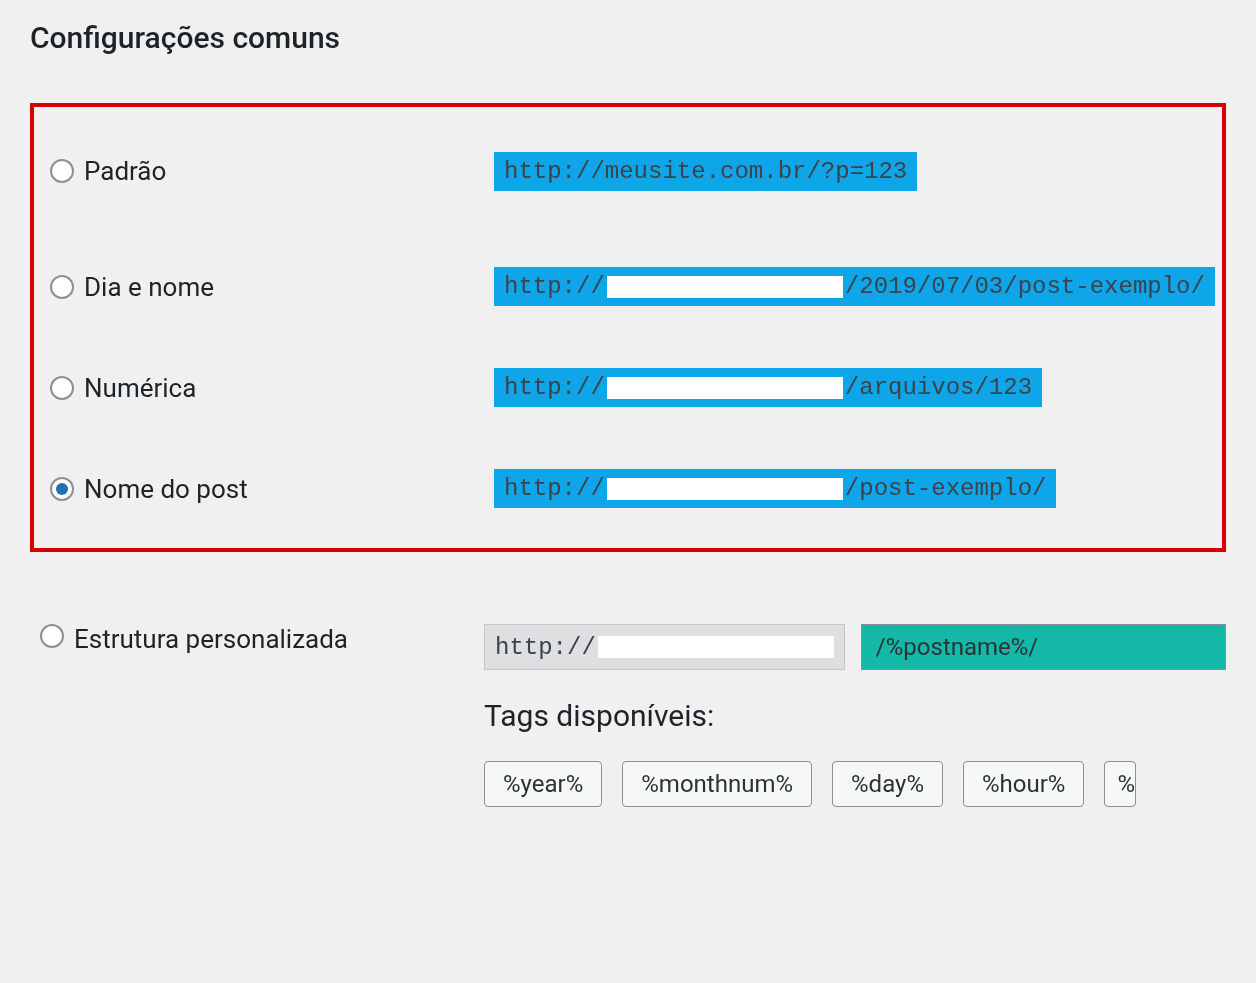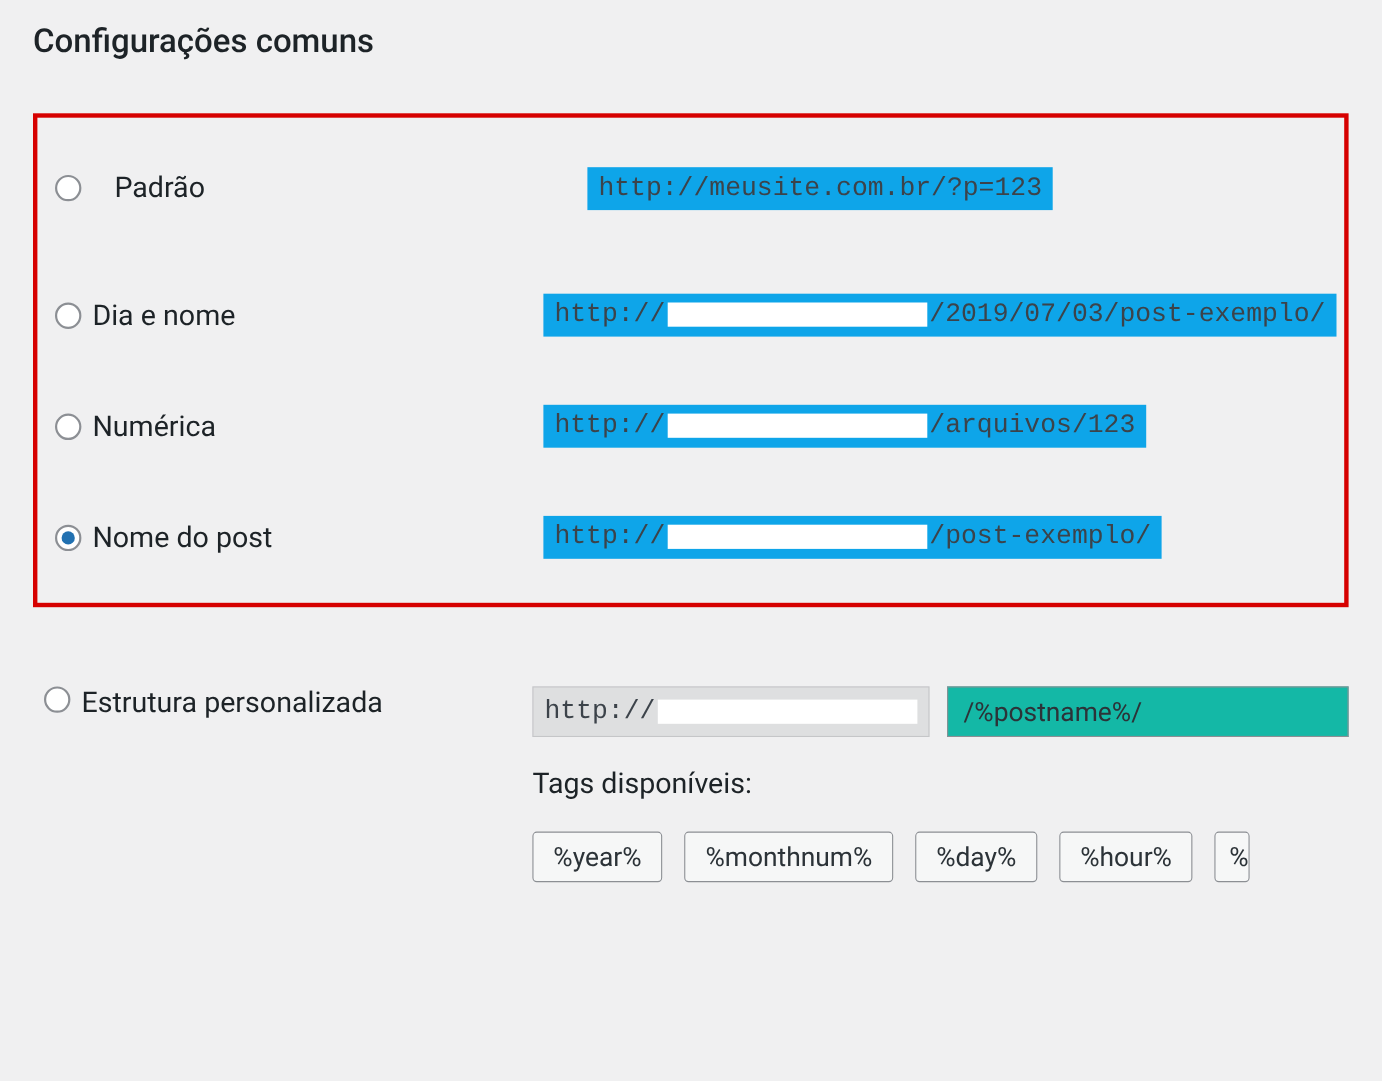--- a/index.html
+++ b/index.html
@@ -30,21 +30,20 @@
       display: flex;
       align-items: center;
       padding: 32px 0;
       min-height: 100px;
     }
     .highlighted-box .option-row {
       padding: 50px 0 12px 0;
     }
     .highlighted-box .option-row:first-child {
       padding-top: 20px;
-      gap: 20px;
     }
     .radio-col {
       width: 44px;
       display: flex;
       align-items: center;
       justify-content: center;
     }
     .radio {
       width: 24px;
       height: 24px;
@@ -128,21 +127,21 @@
       flex: 1;
       border: 1px solid #8c8f94;
       background: #14b8a6;
       font-size: 24px;
       padding: 8px 14px;
       color: #2c3338;
       font-family: -apple-system, BlinkMacSystemFont, "Segoe UI", Roboto, sans-serif;
       outline: none;
     }
     .tags-label {
-      font-size: 26px;
+      font-size: 30px;
       color: #1d2327;
     }
     .tags-row {
       display: flex;
       gap: 20px;
     }
     .tag-btn {
       background: #f6f7f7;
       border: 1px solid #8c8f94;
       border-radius: 4px;

